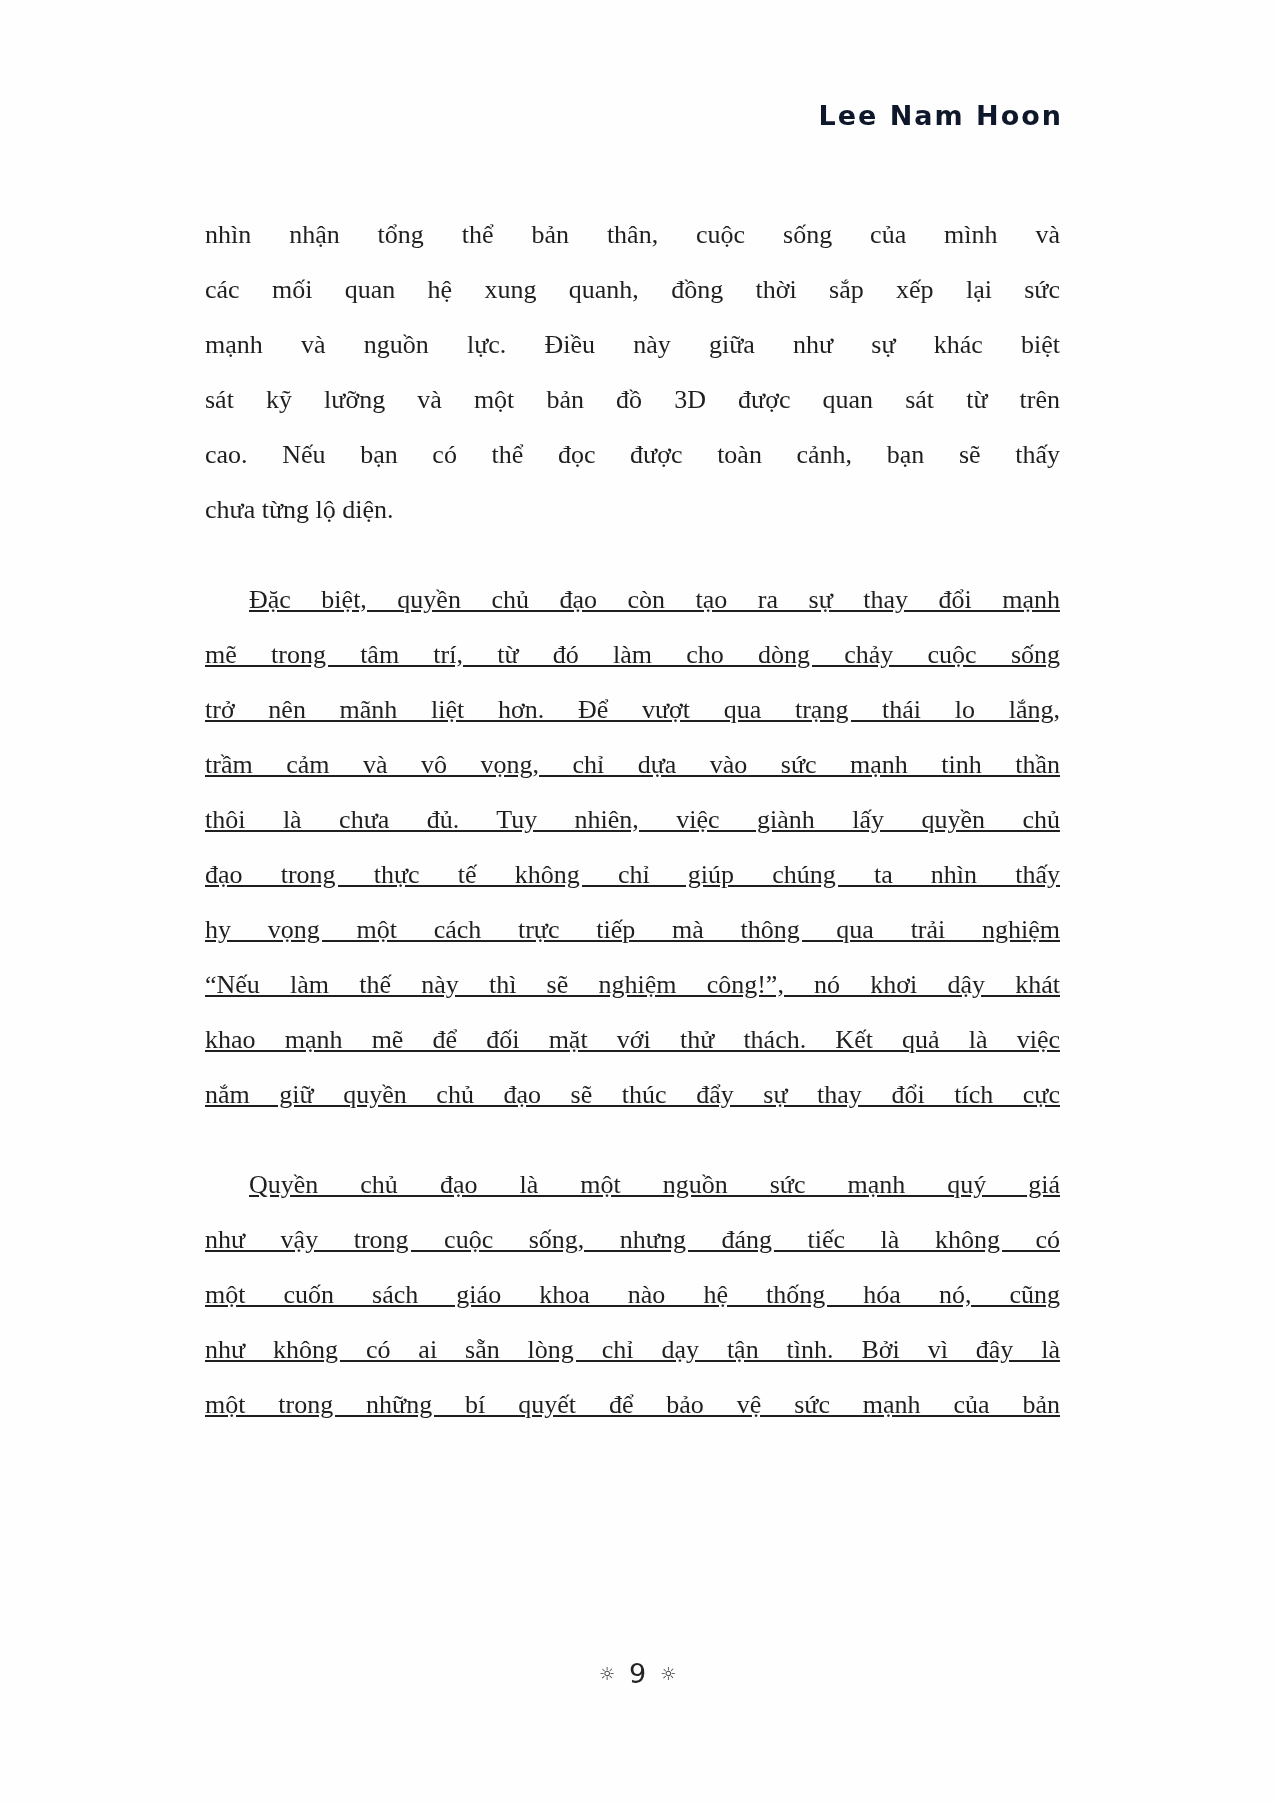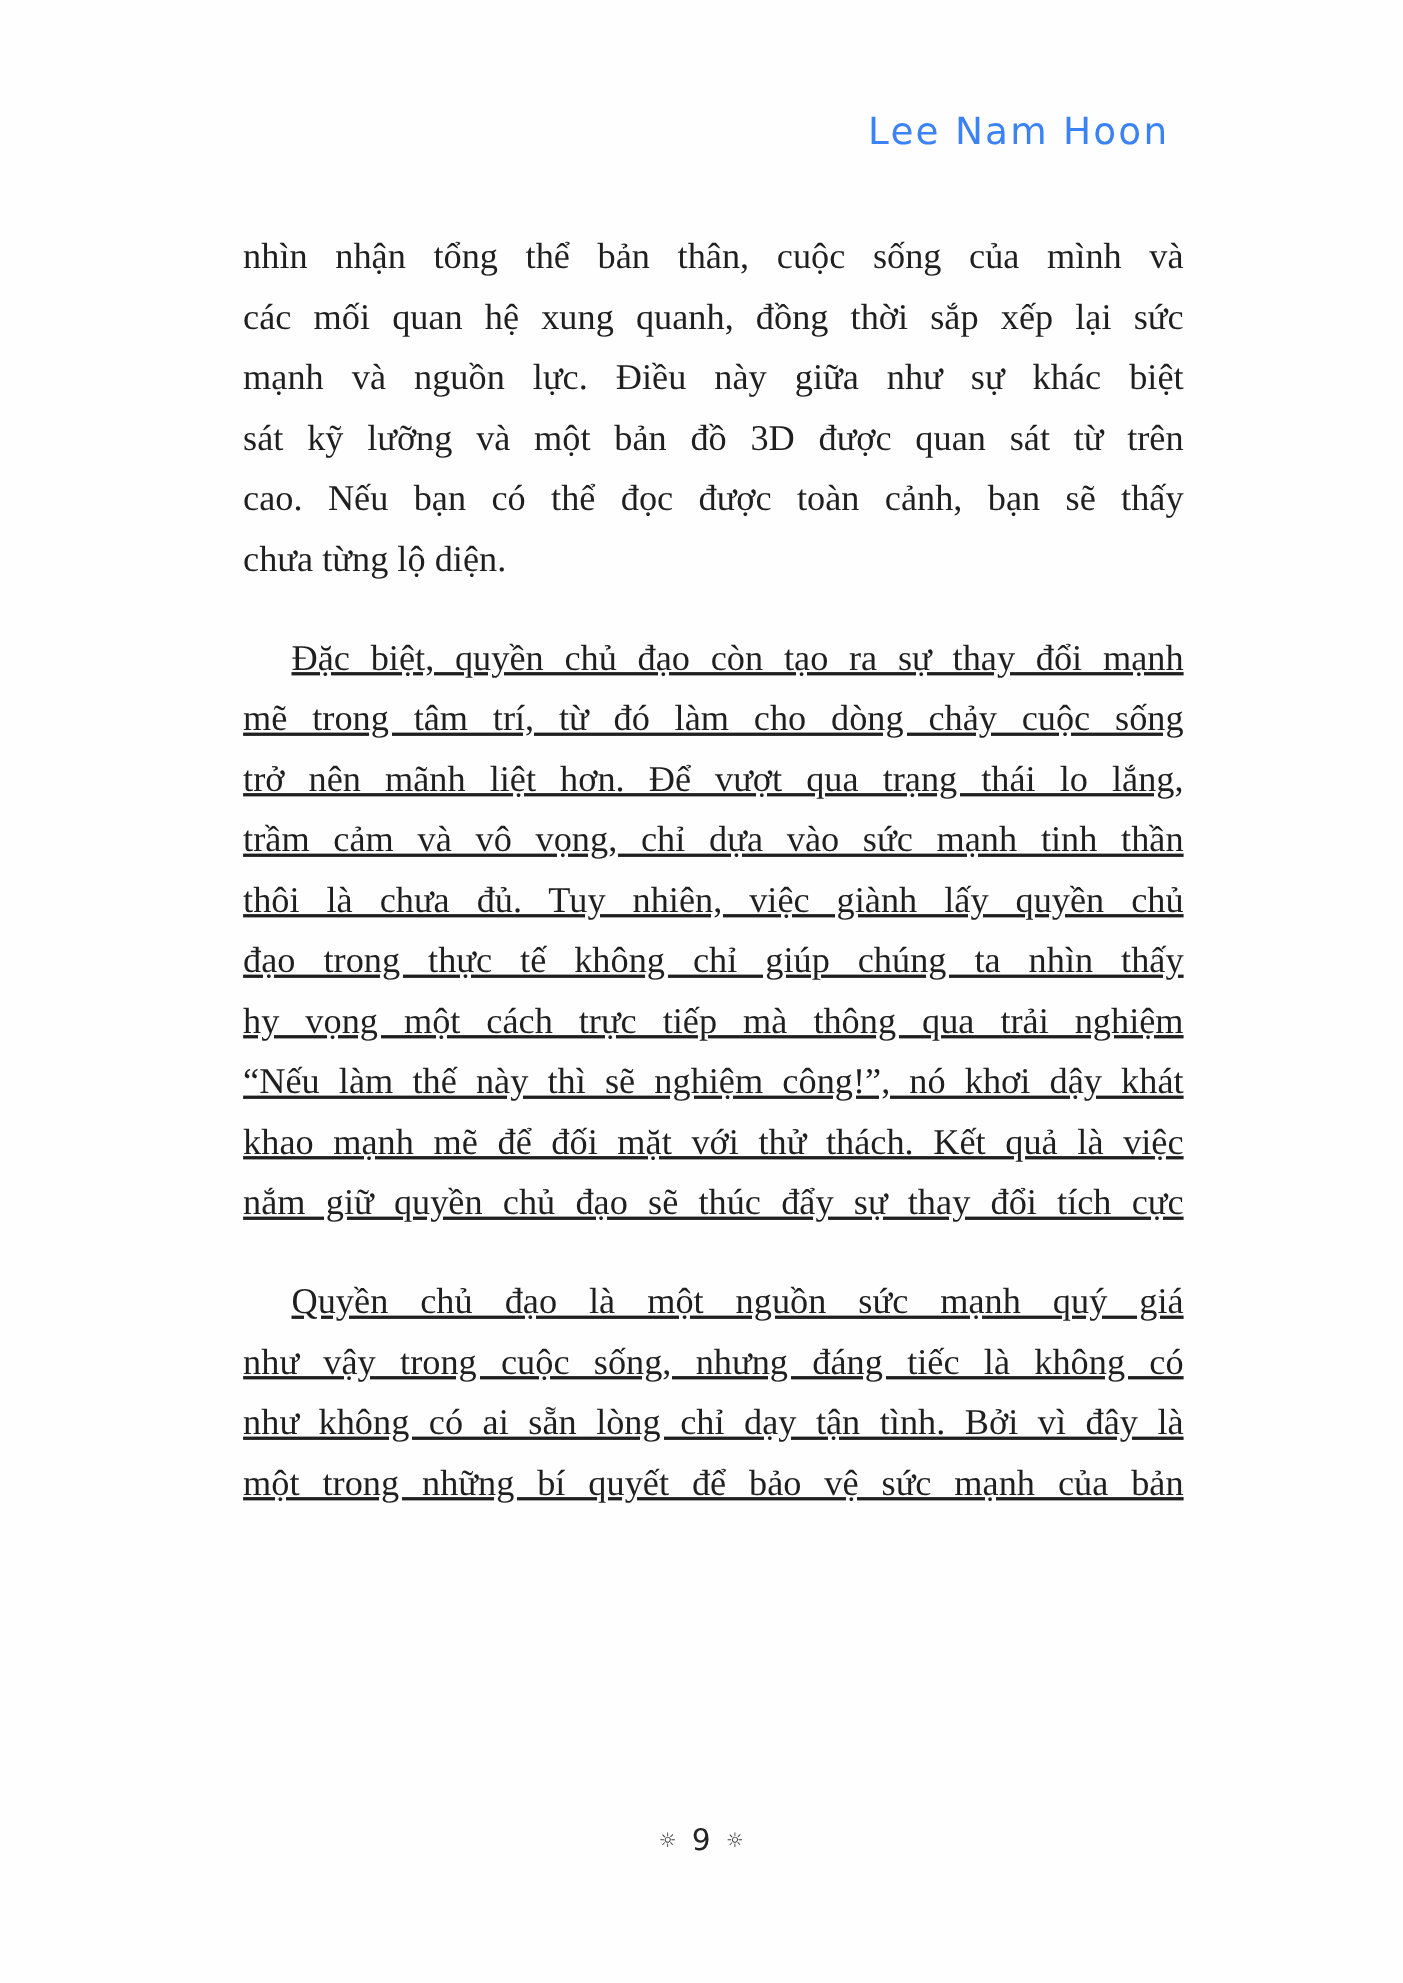--- a/index.html
+++ b/index.html
@@ -17,33 +17,32 @@
     color: #1f1f1f;
   }
   .header {
     position: absolute;
     top: 100px;
     right: 212px;
     text-align: right;
   }
   .author {
     font-family: "DejaVu Sans", sans-serif;
-    font-size: 34px;
-    font-weight: 400;
+    font-size: 27px;
+    font-weight: 700;
     letter-spacing: 2px;
-    color: #3b82f6;
+    color: #0f172a;
   }
   .text-block {
     position: absolute;
     left: 205px;
     top: 207px;
     width: 855px;
-    font-size: 33px;
+    font-size: 26px;
     line-height: 55px;
-    margin-left: 16px;
   }
   .paragraph {
     margin: 0;
   }
   .paragraph + .paragraph {
     margin-top: 35px;
     text-decoration: underline;
   }
   .line {
     text-align: justify;
@@ -111,20 +110,21 @@
       <div class="line">đạo trong thực tế không chỉ giúp chúng ta nhìn thấy</div>
       <div class="line">hy vọng một cách trực tiếp mà thông qua trải nghiệm</div>
       <div class="line">“Nếu làm thế này thì sẽ nghiệm công!”, nó khơi dậy khát</div>
       <div class="line">khao mạnh mẽ để đối mặt với thử thách. Kết quả là việc</div>
       <div class="line">nắm giữ quyền chủ đạo sẽ thúc đẩy sự thay đổi tích cực</div>
     </div>
 
     <div class="paragraph">
       <div class="line indent">Quyền chủ đạo là một nguồn sức mạnh quý giá</div>
       <div class="line">như vậy trong cuộc sống, nhưng đáng tiếc là không có</div>
+      <div class="line">một cuốn sách giáo khoa nào hệ thống hóa nó, cũng</div>
       <div class="line">như không có ai sẵn lòng chỉ dạy tận tình. Bởi vì đây là</div>
       <div class="line">một trong những bí quyết để bảo vệ sức mạnh của bản</div>
     </div>
 
   </div>
 
   <div class="footer">
     <span class="inner">
       <span class="ornament">☼</span>
       <span class="page-number">9</span>

